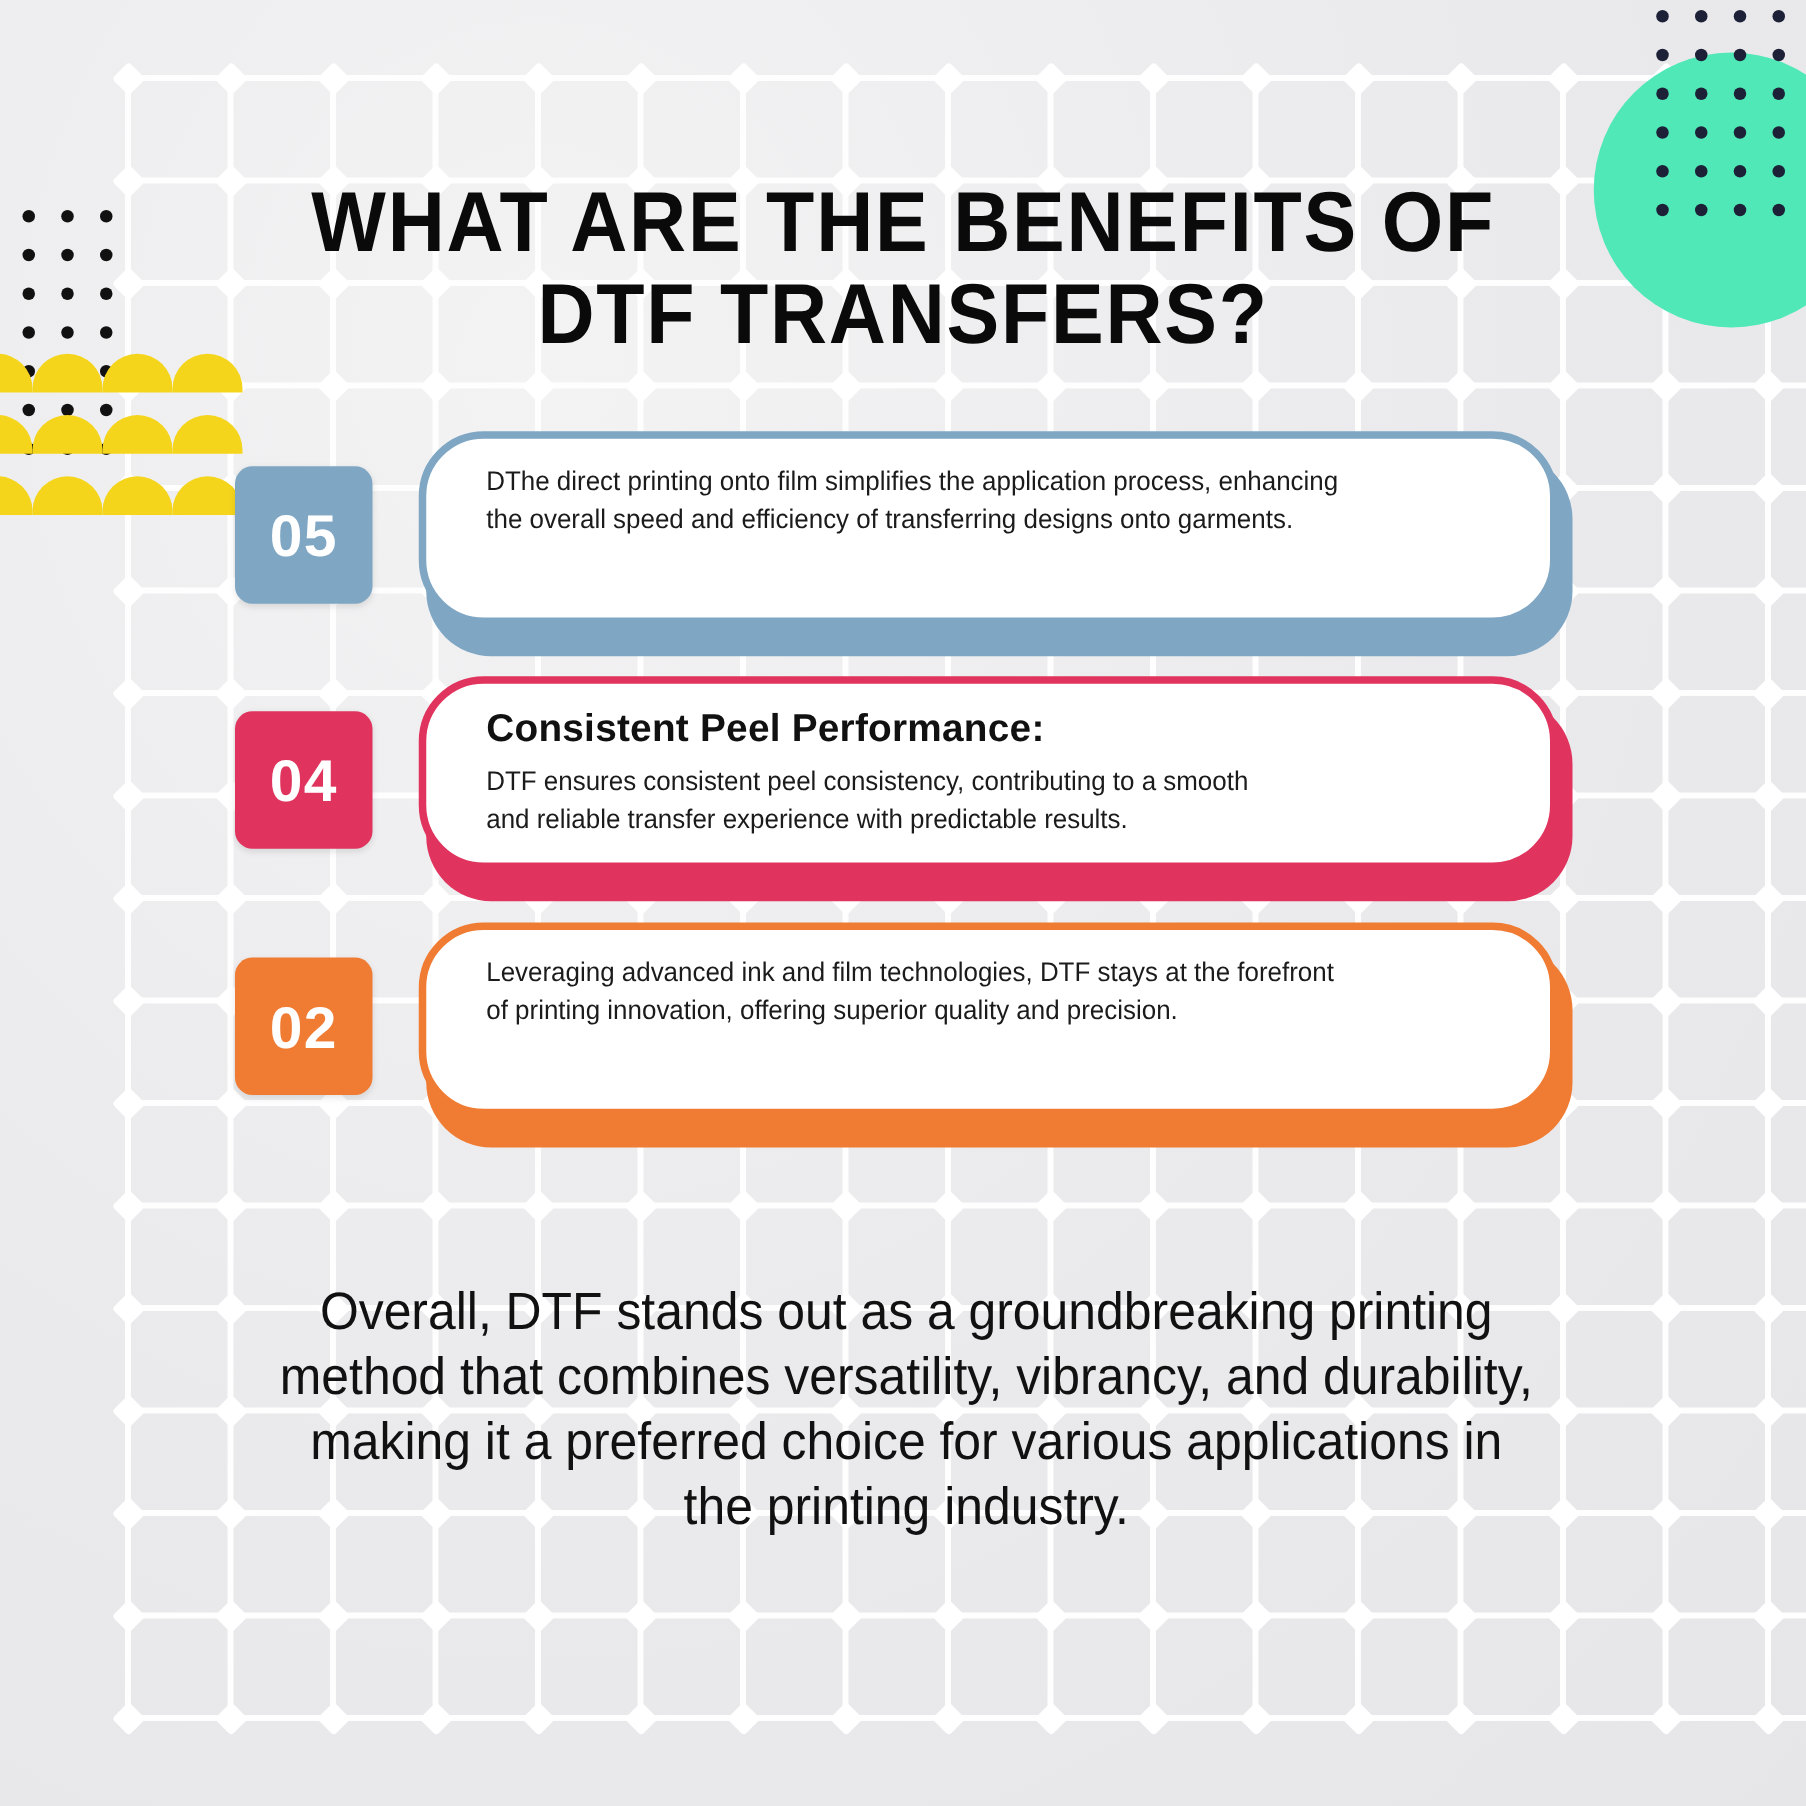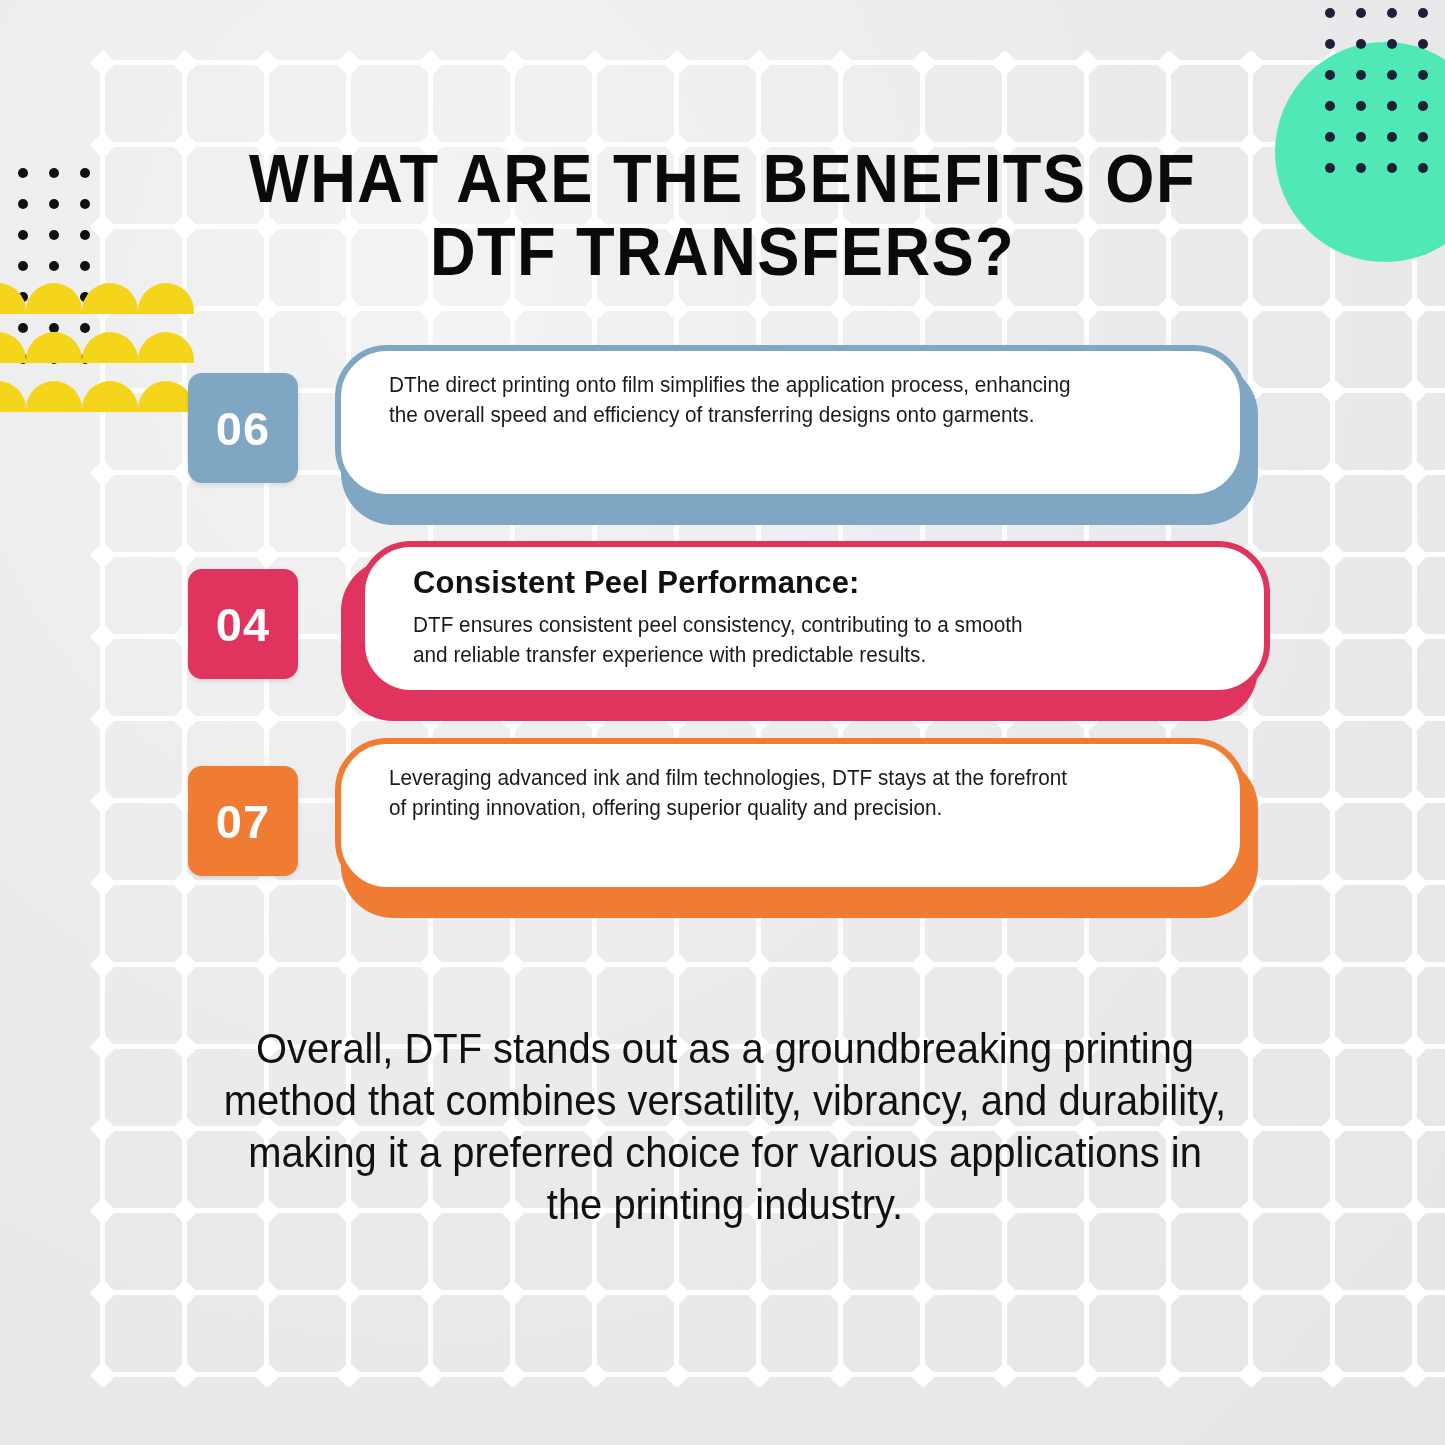--- a/index.html
+++ b/index.html
@@ -533,46 +533,46 @@
         <i style="left:112px;"></i>
         <i style="left:168px;"></i>
       </div>
     </div>
 
   <h1 class="title">WHAT ARE THE BENEFITS OF DTF TRANSFERS?</h1>
 
   <div class="cards" id="cards">
       <div class="card-row" style="top:345px;">
         <div class="badge" style="background:#7FA7C4;">
-          <span>06</span>
+          <span>05</span>
         </div>
         <div class="bubble-wrap">
           <div class="bubble-shadow" style="background:#7FA7C4;"></div>
           <div class="bubble" style="border-color:#7FA7C4;">
             <div class="bubble-body">DThe direct printing onto film simplifies the application process, enhancing
 the overall speed and efficiency of transferring designs onto garments.</div>
           </div>
         </div>
       </div>
       <div class="card-row" style="top:541px;">
         <div class="badge" style="background:#E0345E;">
           <span>04</span>
         </div>
         <div class="bubble-wrap">
           <div class="bubble-shadow" style="background:#E0345E;"></div>
-          <div class="bubble" style="border-color:#E0345E;margin-left:24px;">
+          <div class="bubble" style="border-color:#E0345E;">
             <div class="bubble-title">Consistent Peel Performance:</div>
             <div class="bubble-body">DTF ensures consistent peel consistency, contributing to a smooth
 and reliable transfer experience with predictable results.</div>
           </div>
         </div>
       </div>
       <div class="card-row" style="top:738px;">
         <div class="badge" style="background:#F07C33;">
-          <span>07</span>
+          <span>02</span>
         </div>
         <div class="bubble-wrap">
           <div class="bubble-shadow" style="background:#F07C33;"></div>
           <div class="bubble" style="border-color:#F07C33;">
             <div class="bubble-body">Leveraging advanced ink and film technologies, DTF stays at the forefront
 of printing innovation, offering superior quality and precision.</div>
           </div>
         </div>
       </div>
     </div>

